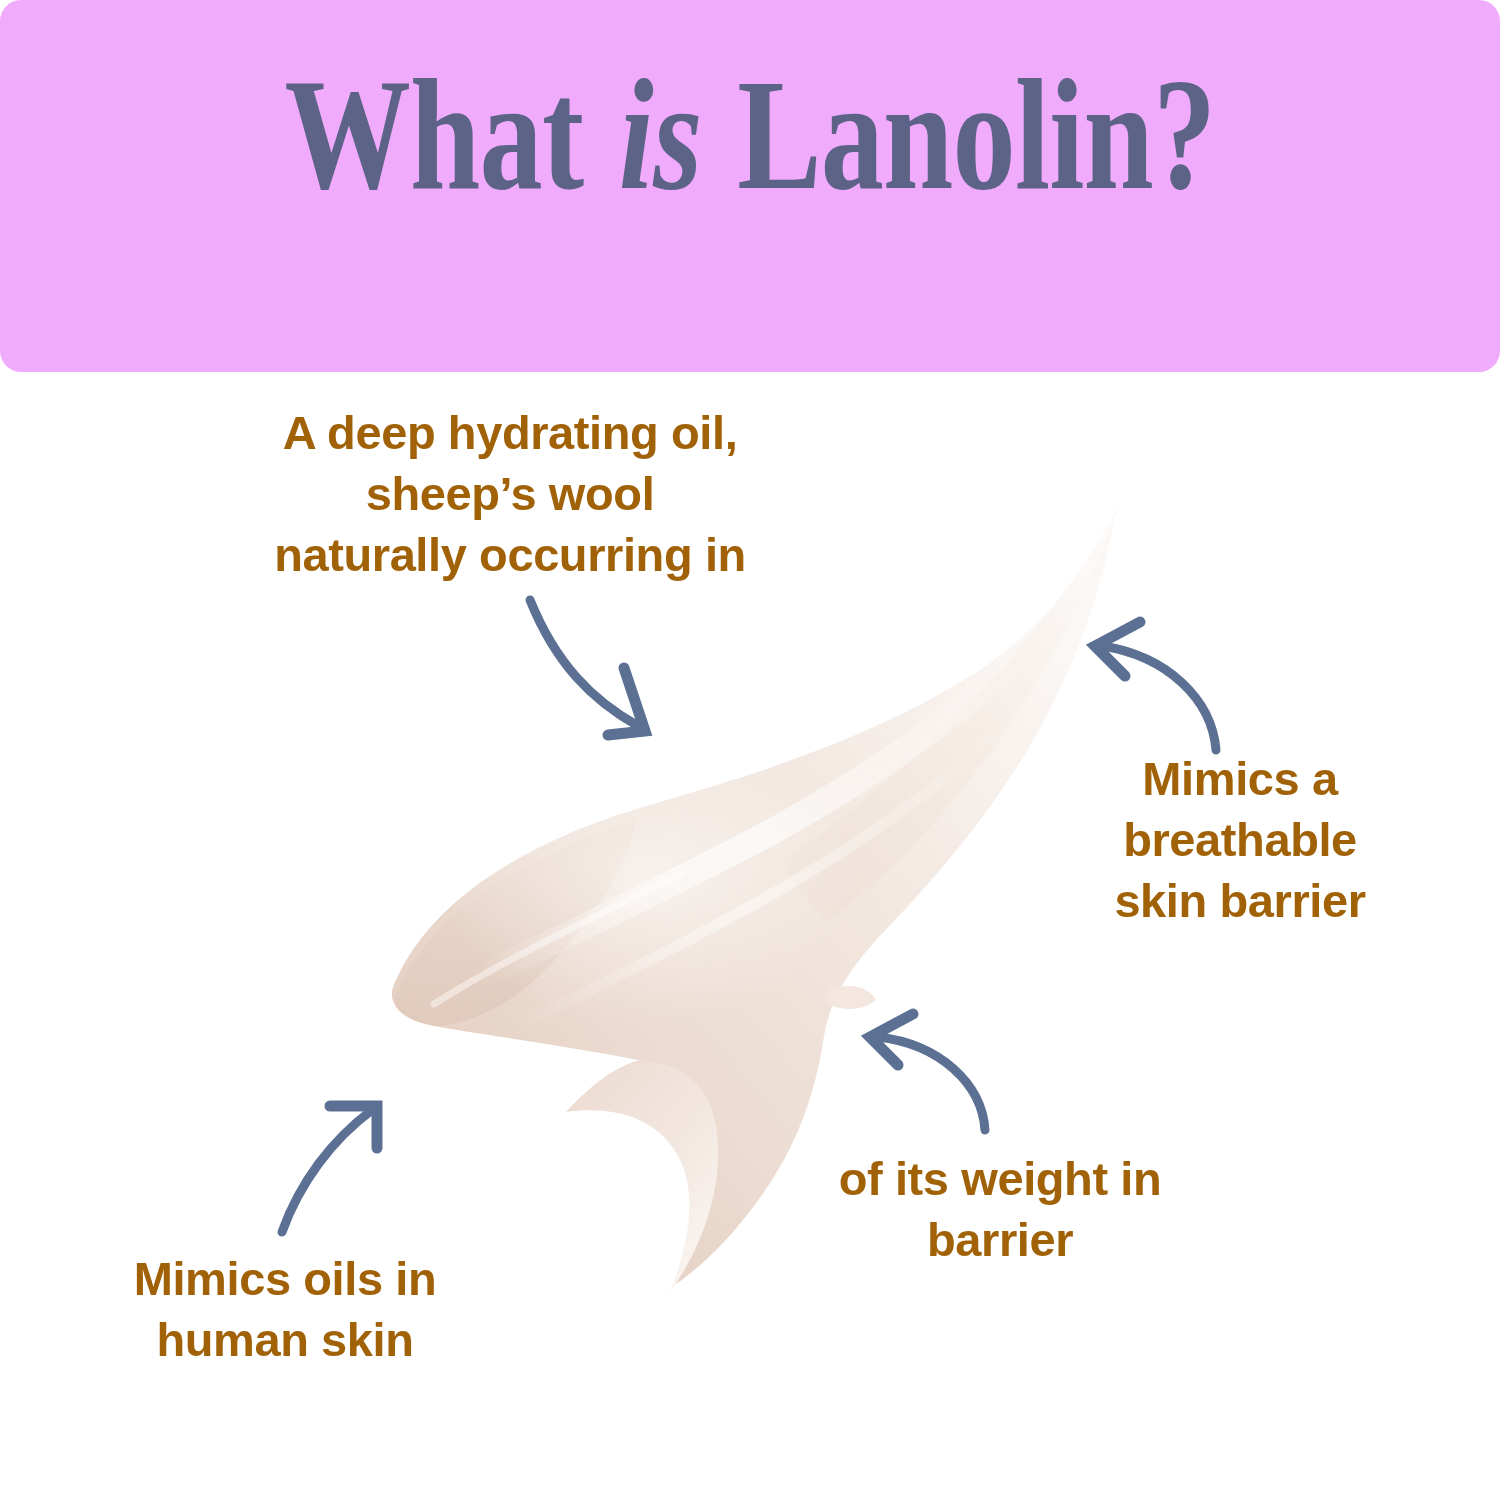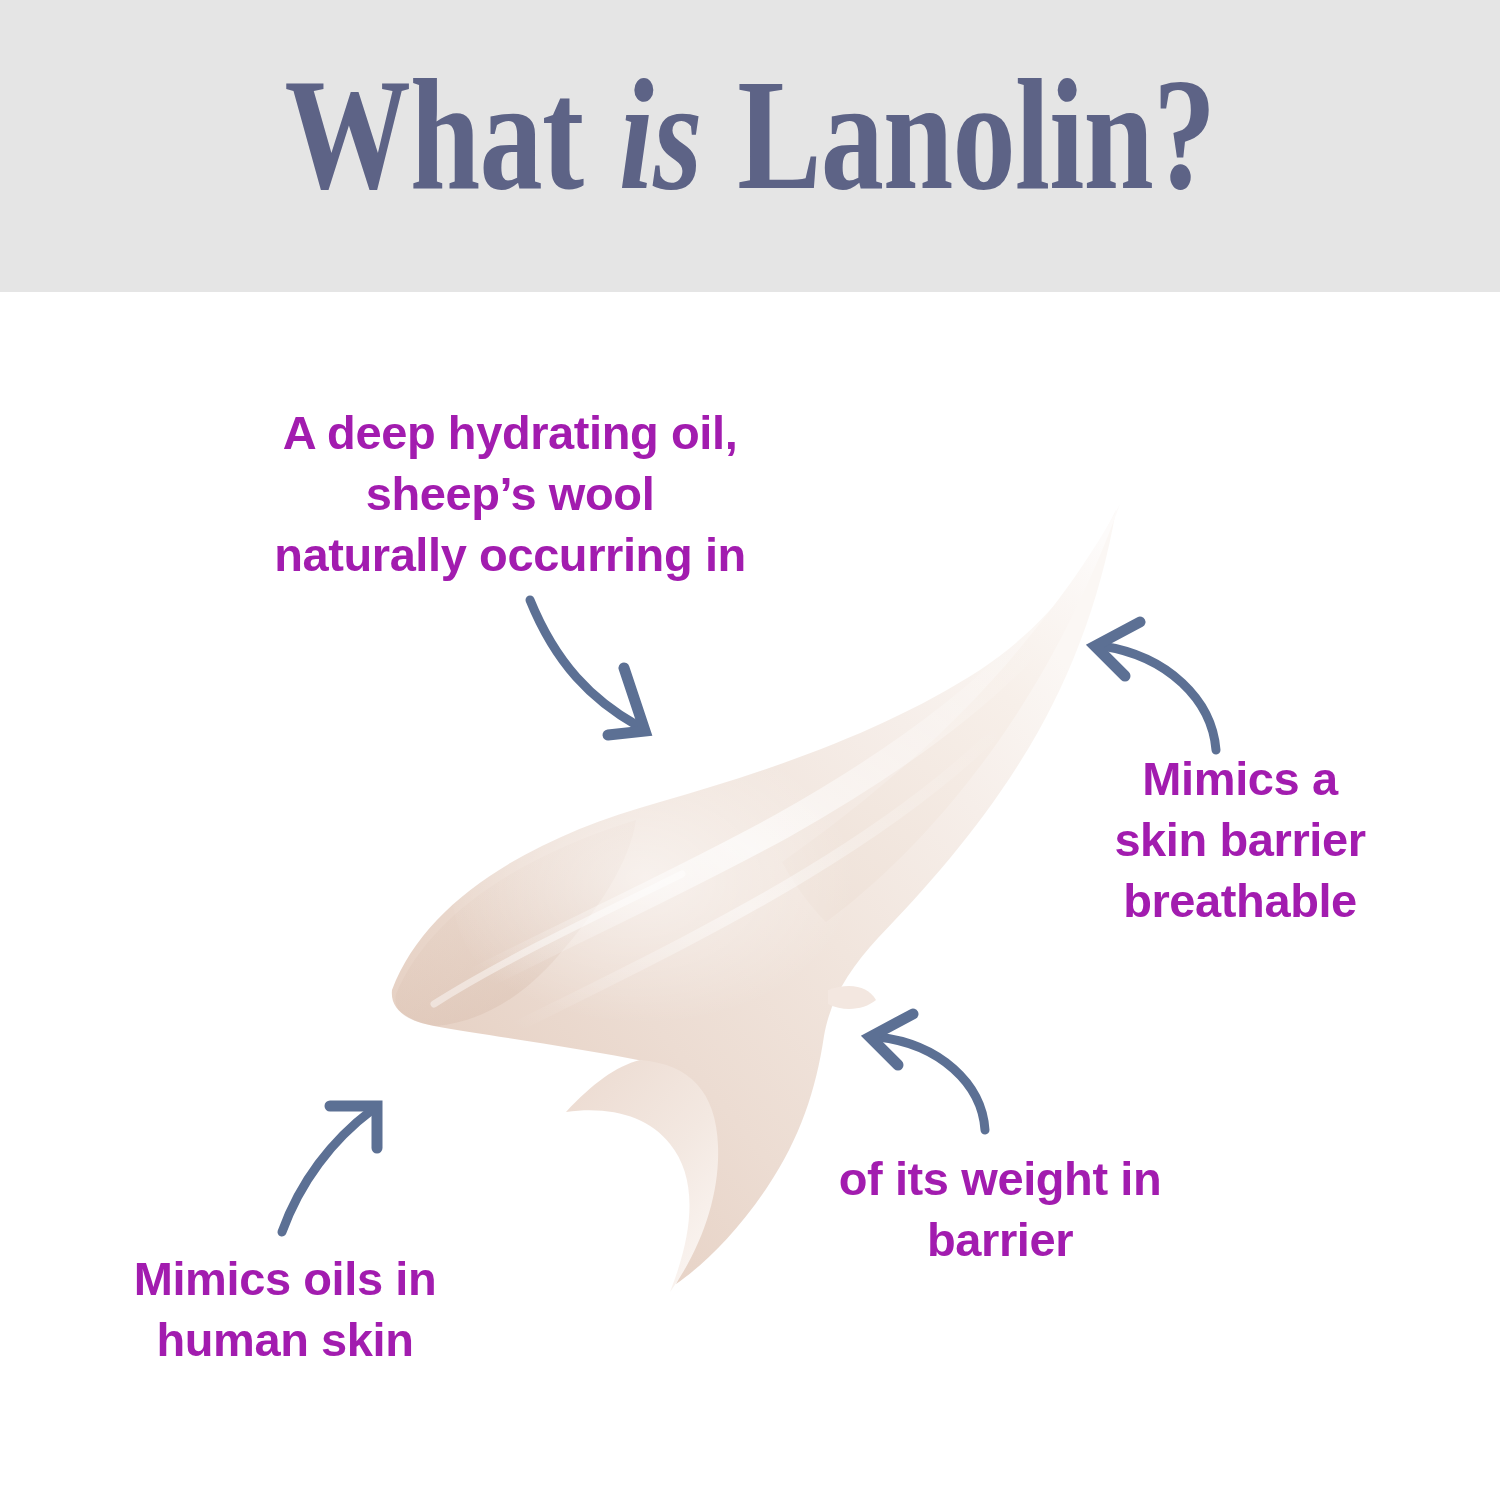--- a/index.html
+++ b/index.html
@@ -20,22 +20,23 @@
     background: #ffffff;
     overflow: hidden;
   }
 
   
   #header-band {
     position: absolute;
     left: 0;
     top: 0;
     width: 1500px;
-    height: 292px;
-    background: #e5e5e5;
+    height: 372px;
+    background: #f0abfc;
+    border-radius: 21px;
   }
   #header-title {
     position: absolute;
     left: 0;
     top: 56px;
     width: 1500px;
     text-align: center;
     font-family: "Liberation Serif", "DejaVu Serif", serif;
     font-size: 158px;
     line-height: 1.0;
@@ -58,21 +59,21 @@
     left: 330px;
     top: 470px;
     width: 820px;
     height: 830px;
   }
   #swatch-wrap svg { display: block; width: 100%; height: 100%; }
 
   
   .callout {
     position: absolute;
-    color: #a21caf;
+    color: #a16207;
     font-family: "Liberation Sans", sans-serif;
     font-weight: 700;
     font-size: 47px;
     line-height: 1.30;
     text-align: center;
     letter-spacing: -0.4px;
   }
   .callout .ln { display: block; white-space: nowrap; }
 
   #callout-hydrating {
@@ -251,22 +252,22 @@
   </div>
 
   <div class="callout" id="callout-hydrating">
     <span class="ln">A deep hydrating oil,</span>
     <span class="ln">sheep’s wool</span>
     <span class="ln">naturally occurring in</span>
   </div>
 
   <div class="callout" id="callout-barrier">
     <span class="ln">Mimics a</span>
+    <span class="ln">breathable</span>
     <span class="ln">skin barrier</span>
-    <span class="ln">breathable</span>
   </div>
 
   <div class="callout" id="callout-holds">
     <span class="ln">of its weight in</span>
     <span class="ln">barrier</span>
   </div>
 
   <div class="callout" id="callout-mimics">
     <span class="ln">Mimics oils in</span>
     <span class="ln">human skin</span>

